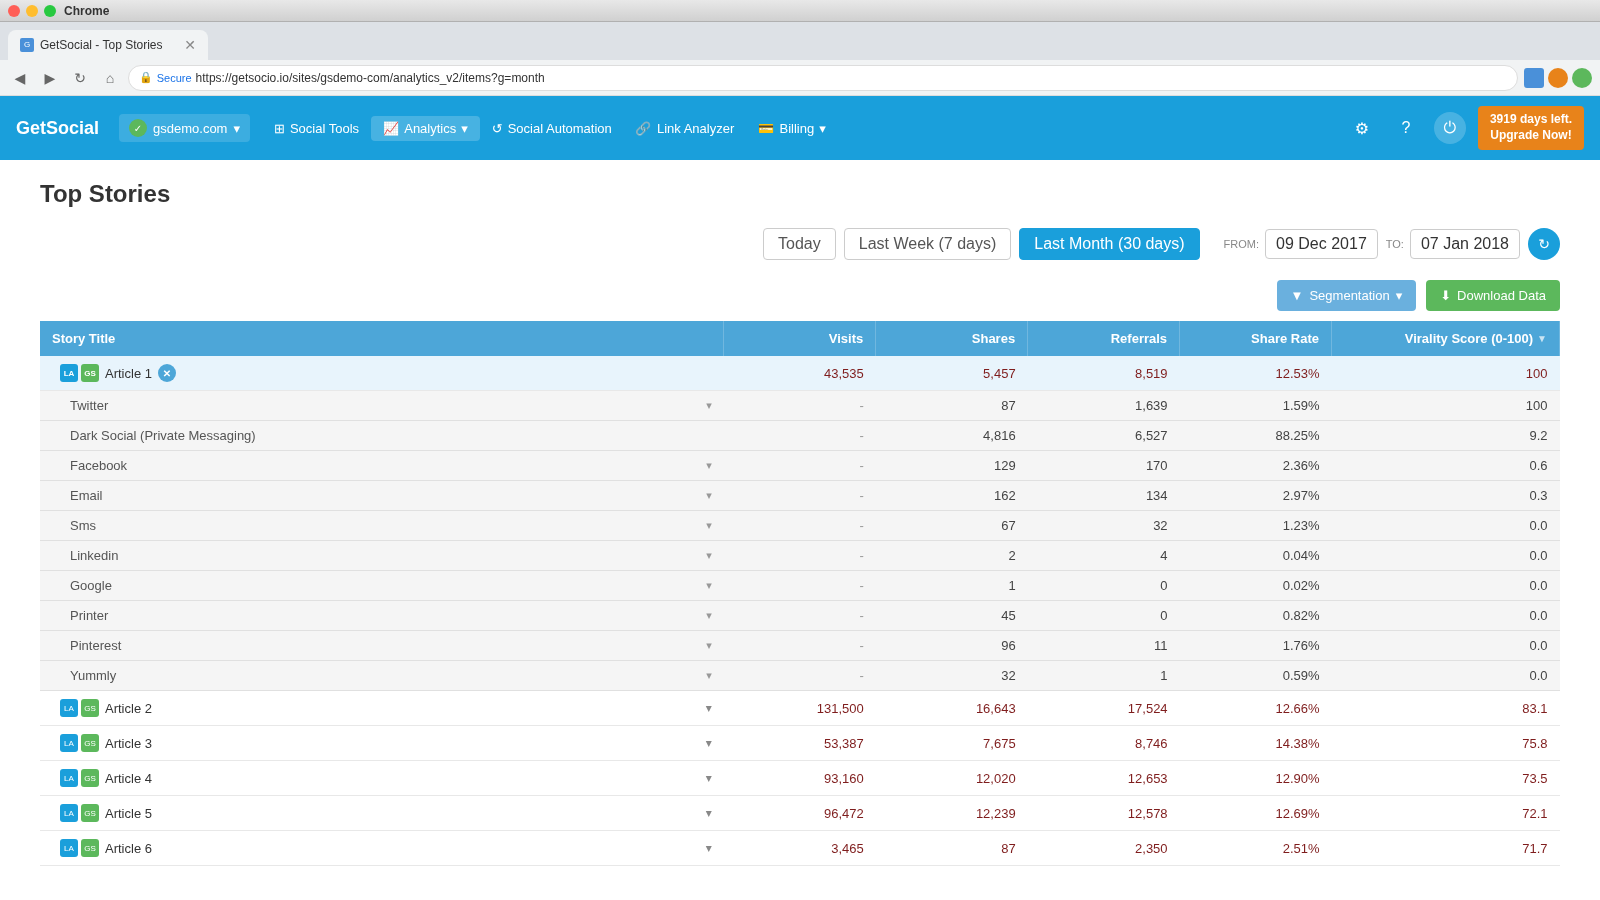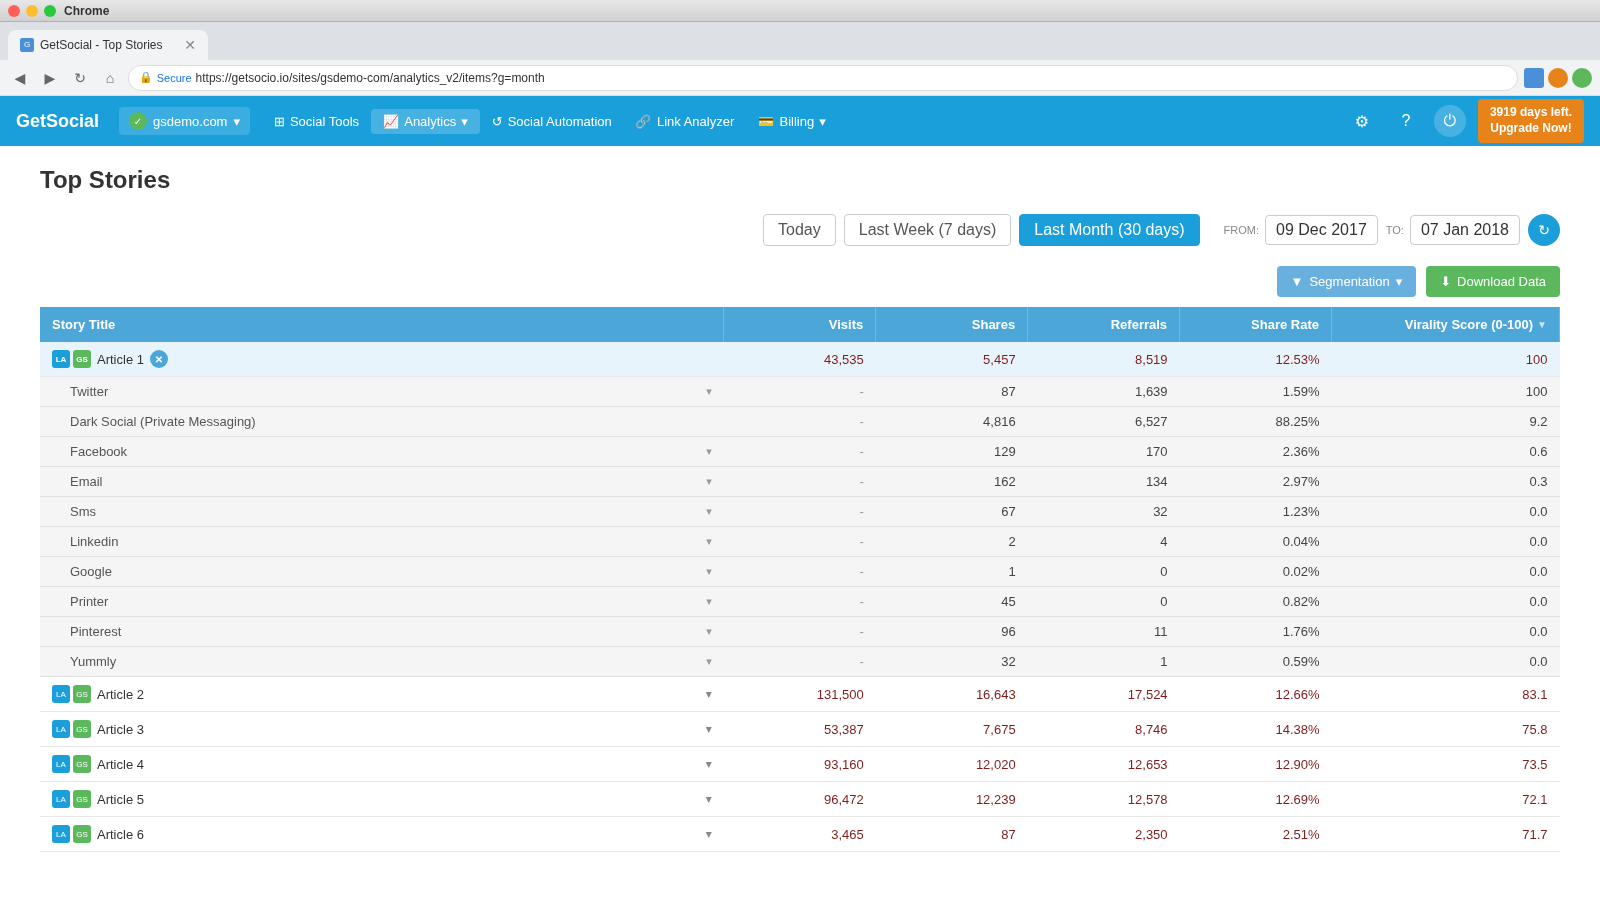--- a/index.html
+++ b/index.html
@@ -68,21 +68,21 @@
       align-items: center;
       gap: 4px;
     }
     .secure-badge { color: #1a73e8; font-size: 11px; }
     .address-url { color: #333; font-size: 12px; }
     .browser-icons { display: flex; gap: 4px; }
     .browser-icon { width: 20px; height: 20px; background: #888; border-radius: 50%; font-size: 9px; }
 
     
     .app-nav {
-      height: 50px;
+      height: 64px;
       background: #1a9fdb;
       display: flex;
       align-items: center;
       padding: 0 16px;
       gap: 0;
     }
     .app-logo { color: white; font-weight: 700; font-size: 18px; margin-right: 20px; }
     .nav-site-selector {
       display: flex;
       align-items: center;
@@ -201,21 +201,21 @@
     .data-table thead th:first-child { border-radius: 0; }
     .data-table thead th.right { text-align: right; }
     .col-story { width: 45%; }
 
     .data-table tbody tr { border-bottom: 1px solid #e8e8e8; }
 
     
     .article-row { background: white; }
     .article-row td { padding: 8px 12px; }
     .article-cell { display: flex; align-items: center; gap: 6px; }
-    .article-icons { display: flex; gap: 3px; }
+    .article-icons { display: flex; gap: 3px; margin-left: 8px; }
     .icon-sq { width: 18px; height: 18px; background: #1a9fdb; border-radius: 3px; font-size: 9px; color: white; display: flex; align-items: center; justify-content: center; }
     .icon-sq.green { background: #5cb85c; }
     .article-title { color: #333; font-weight: 500; }
     .expand-icon { margin-left: auto; color: #888; font-size: 12px; }
     .circle-x { width: 18px; height: 18px; background: #4da6d8; border-radius: 50%; color: white; display: flex; align-items: center; justify-content: center; font-size: 10px; }
 
     
     .sub-row td { padding: 7px 12px; background: #f5f5f5; border-bottom: 1px solid #e0e0e0; }
     .sub-row td:first-child { padding-left: 30px; }
     .sub-row-cell { display: flex; align-items: center; gap: 6px; color: #555; font-weight: 500; }

